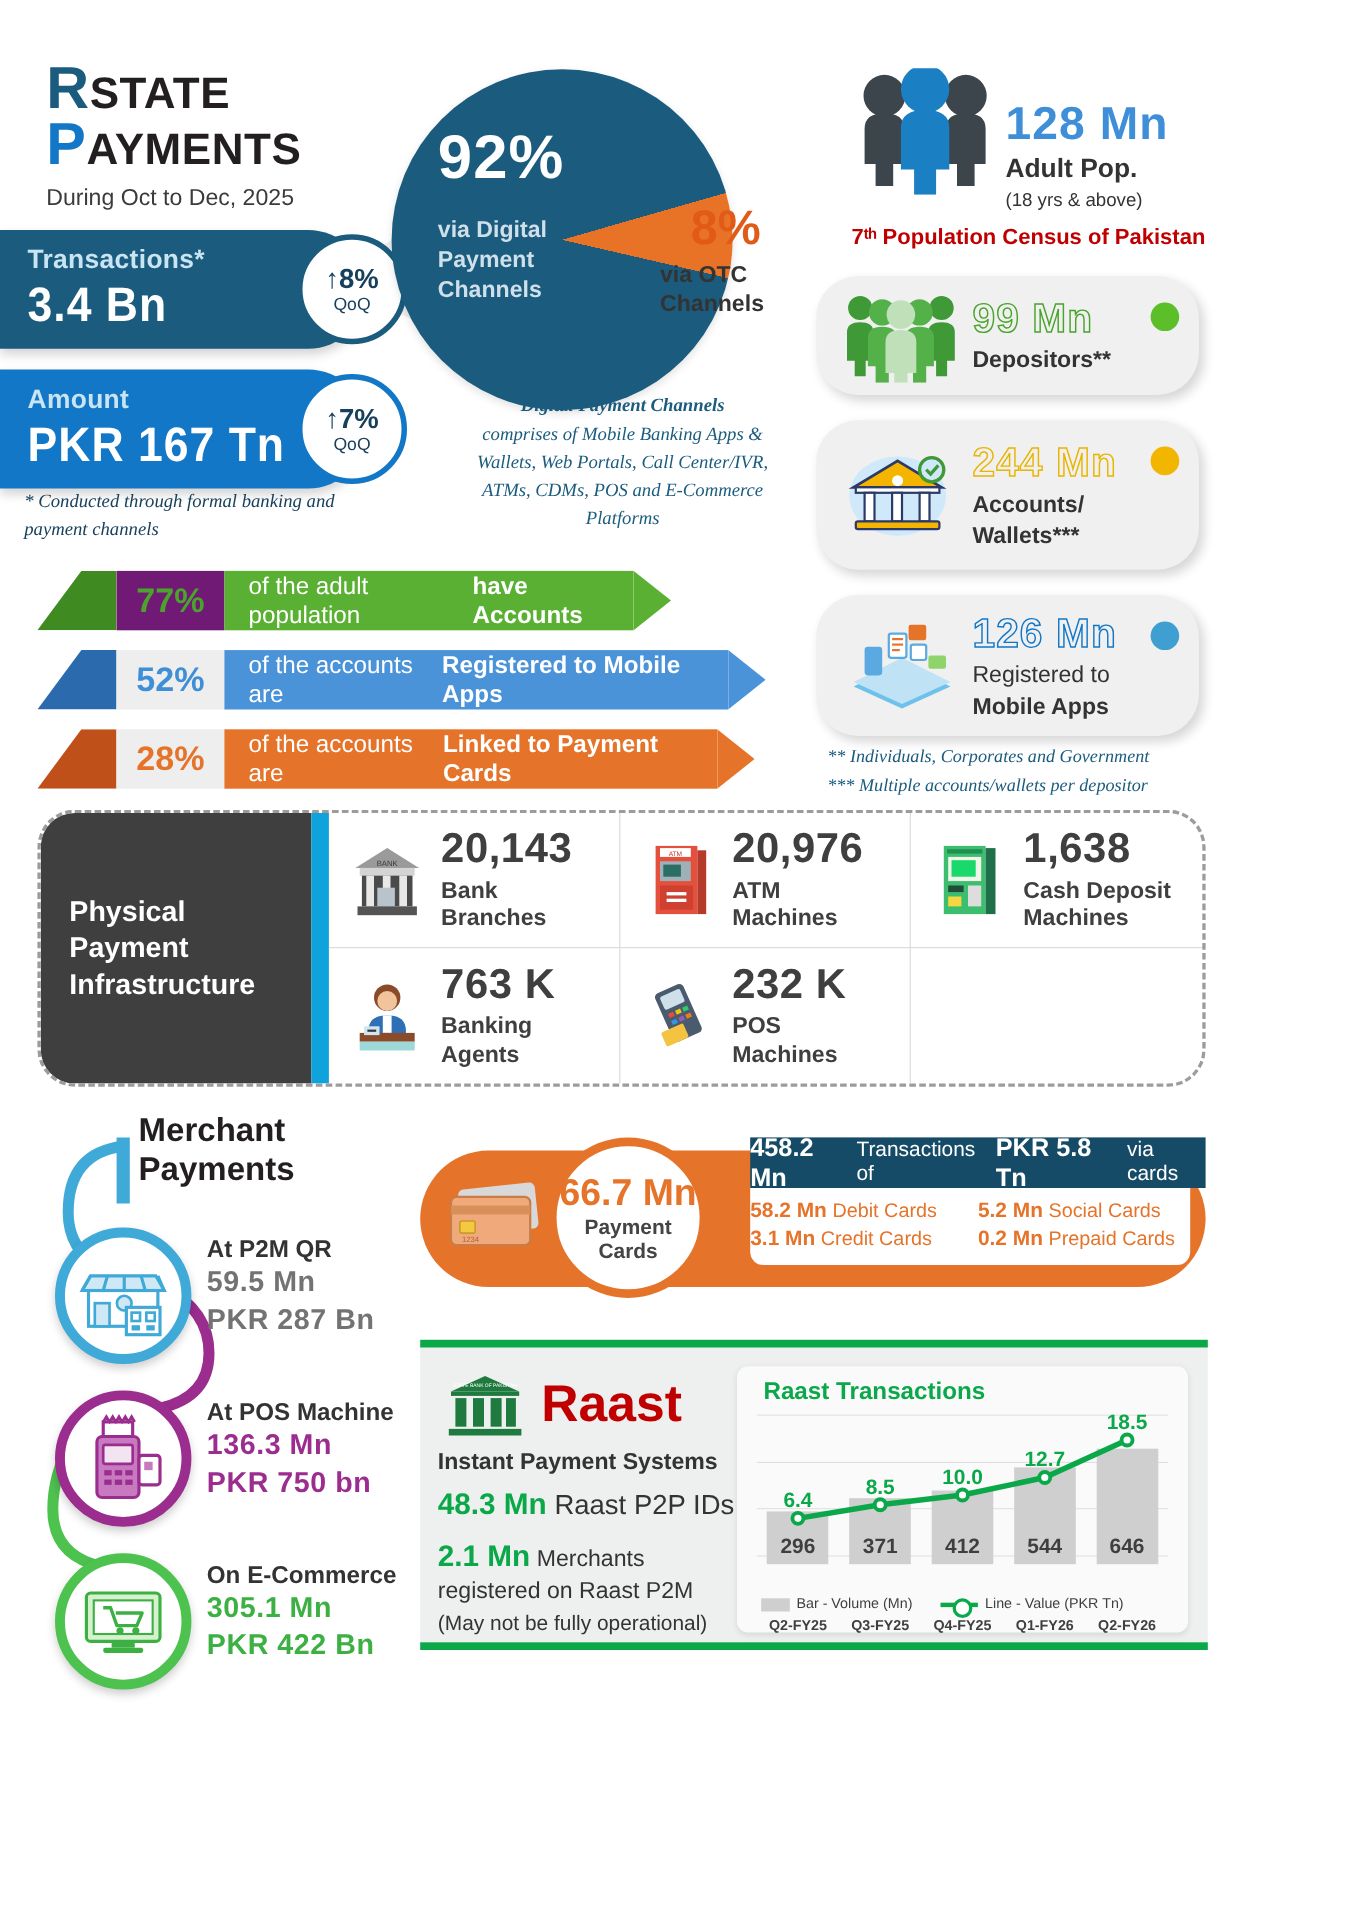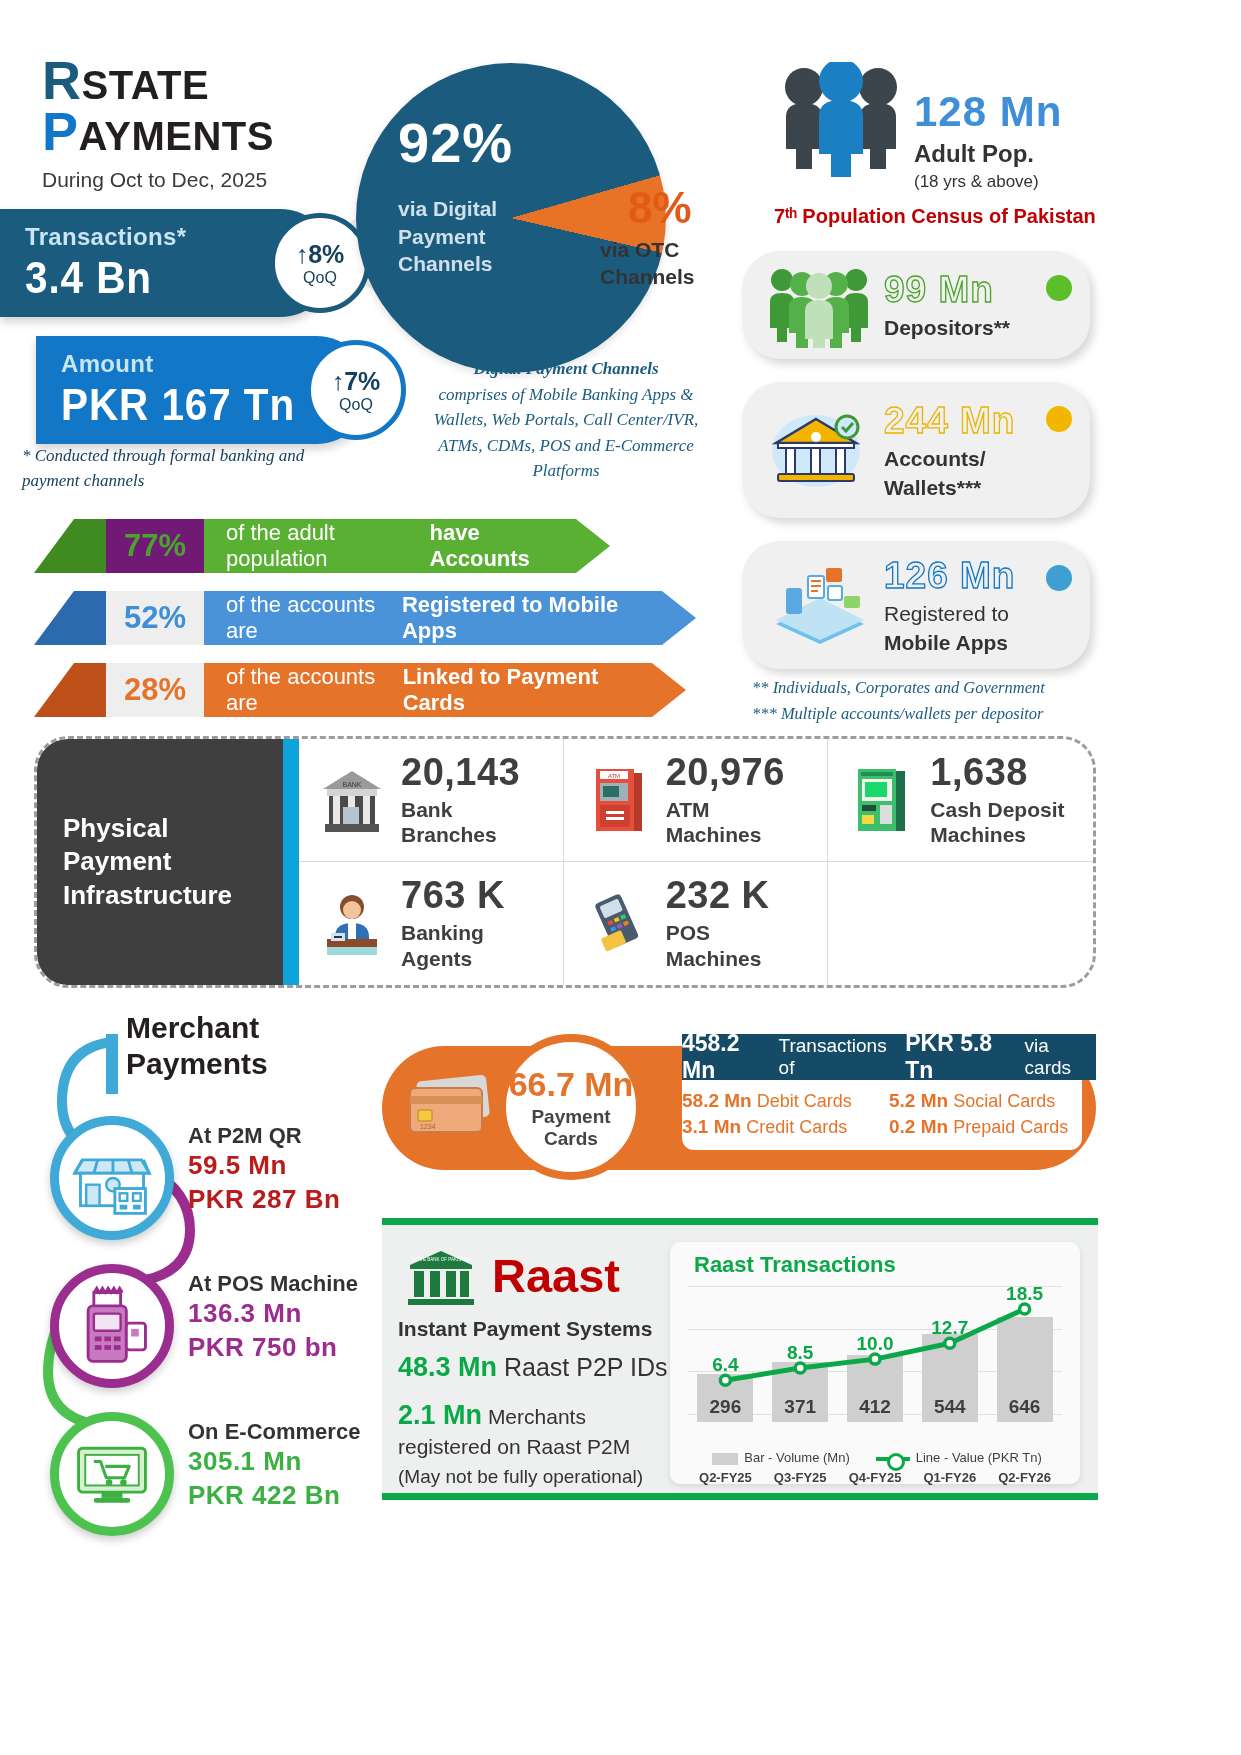--- a/index.html
+++ b/index.html
@@ -24,21 +24,21 @@
   #title-sub { margin-top: 10px; font-size: 21px; color: #3b3b3b; }
 
   
   .kpi {
     border-radius: 0 60px 60px 0;
     color: #fff; height: 108px;
     display: flex; align-items: center;
     box-shadow: 0 5px 10px rgba(0,0,0,.18);
   }
   #kpi-transactions { left: 0; top: 209px; width: 334px; background: #1b5c7e; }
-  #kpi-amount       { left: 0; top: 336px; width: 334px; background: #1277c6; margin-left: 36px; }
+  #kpi-amount       { left: 0; top: 336px; width: 334px; background: #1277c6; }
   .kpi-text { padding-left: 25px; }
   .kpi-label { font-size: 24px; font-weight: bold; color: #c9e4f2; letter-spacing: .3px; }
   .kpi-value { font-size: 44px; font-weight: bold; font-family: "Liberation Sans Narrow","Liberation Sans",sans-serif;
                letter-spacing: 1px; transform: scaleX(.92); transform-origin: left center; margin-top: 2px; }
   .qoq-bubble {
     position: absolute; width: 100px; height: 100px; border-radius: 50%;
     background: #fff; display: flex; flex-direction: column;
     align-items: center; justify-content: center; top: 4px;
   }
   #kpi-transactions .qoq-bubble { right: -36px; border: 5px solid #1b5c7e; }
@@ -160,21 +160,21 @@
   .mp-circle { position: absolute; width: 124px; height: 124px; border-radius: 50%;
                background: #fff; display: flex; align-items: center; justify-content: center;
                box-shadow: 0 4px 9px rgba(0,0,0,.2); }
   #mp1-circle { left: 50px; top: 1116px; border: 9px solid #3fa9d8; }
   #mp2-circle { left: 50px; top: 1264px; border: 9px solid #9b2d8f; }
   #mp3-circle { left: 50px; top: 1412px; border: 9px solid #4ec24e; }
   .mp-txt { position: absolute; left: 188px; }
   .mp-head { font-size: 22px; font-weight: bold; color: #333; }
   .mp-val { font-size: 26px; font-weight: bold; line-height: 1.3;
             font-family: "Liberation Sans Narrow","Liberation Sans",sans-serif; letter-spacing: .5px; }
-  #mp1-txt { top: 1123px; } #mp1-txt .mp-val { color: #b91c1c; }
+  #mp1-txt { top: 1123px; } #mp1-txt .mp-val { color: #737373; }
   #mp2-txt { top: 1271px; } #mp2-txt .mp-val { color: #9b2d8f; }
   #mp3-txt { top: 1419px; } #mp3-txt .mp-val { color: #3cb043; }
 
   
   #cards-block { left: 382px; top: 1034px; width: 714px; height: 144px; }
   #cards-orange { left: 0; top: 12px; width: 714px; height: 124px; background: #e5742a; border-radius: 62px; }
   #cards-white  { left: 300px; top: 34px; width: 400px; height: 82px; background: #fff; border-radius: 12px; }
   #cards-dark { left: 300px; top: 0; width: 414px; height: 46px; background: #154b66;
                 border-radius: 0 0 0 0; display:flex; align-items:center; justify-content:center;
                 color:#fff; font-size: 19px; }
@@ -213,21 +213,21 @@
   .gridline { position: absolute; left: 0; width: 100%; height: 1px; background: #e0e0e0; }
   .bar { position: absolute; bottom: 0; background: #cfcfcf; width: 56px; }
   .bar-val { position: absolute; bottom: 4px; width: 56px; text-align: center;
              font-size: 19px; font-weight: bold; color: #3f3f3f;
              font-family: "Liberation Sans Narrow","Liberation Sans",sans-serif; }
   .pt-val { position: absolute; font-size: 19px; font-weight: bold; color: #0ba84a; text-align: center;
             width: 56px; font-family: "Liberation Sans Narrow","Liberation Sans",sans-serif; }
   .xlab { position: absolute; top: 184px; width: 60px; text-align: center;
           font-size: 13px; font-weight: bold; color: #3f3f3f; }
   #legend { position: absolute; left: 22px; top: 208px; width: 370px; display: flex;
-            justify-content: center; gap: 26px; align-items: center; font-size: 13px; color: #3f3f3f; }
+            gap: 26px; align-items: center; font-size: 13px; color: #3f3f3f; }
   .lg-swatch { width: 26px; height: 12px; background: #cfcfcf; display: inline-block; margin-right: 6px; vertical-align: middle; }
   .lg-line { width: 34px; height: 4px; background: #0ba84a; display: inline-block; margin-right: 6px;
              vertical-align: middle; position: relative; }
   .lg-line::after { content:""; position:absolute; left: 11px; top: -4px; width: 12px; height: 12px;
                     border-radius:50%; background:#fff; border: 3px solid #0ba84a; }
 </style>
 </head>
 <body>
 
 <div class="abs" id="title-block">

